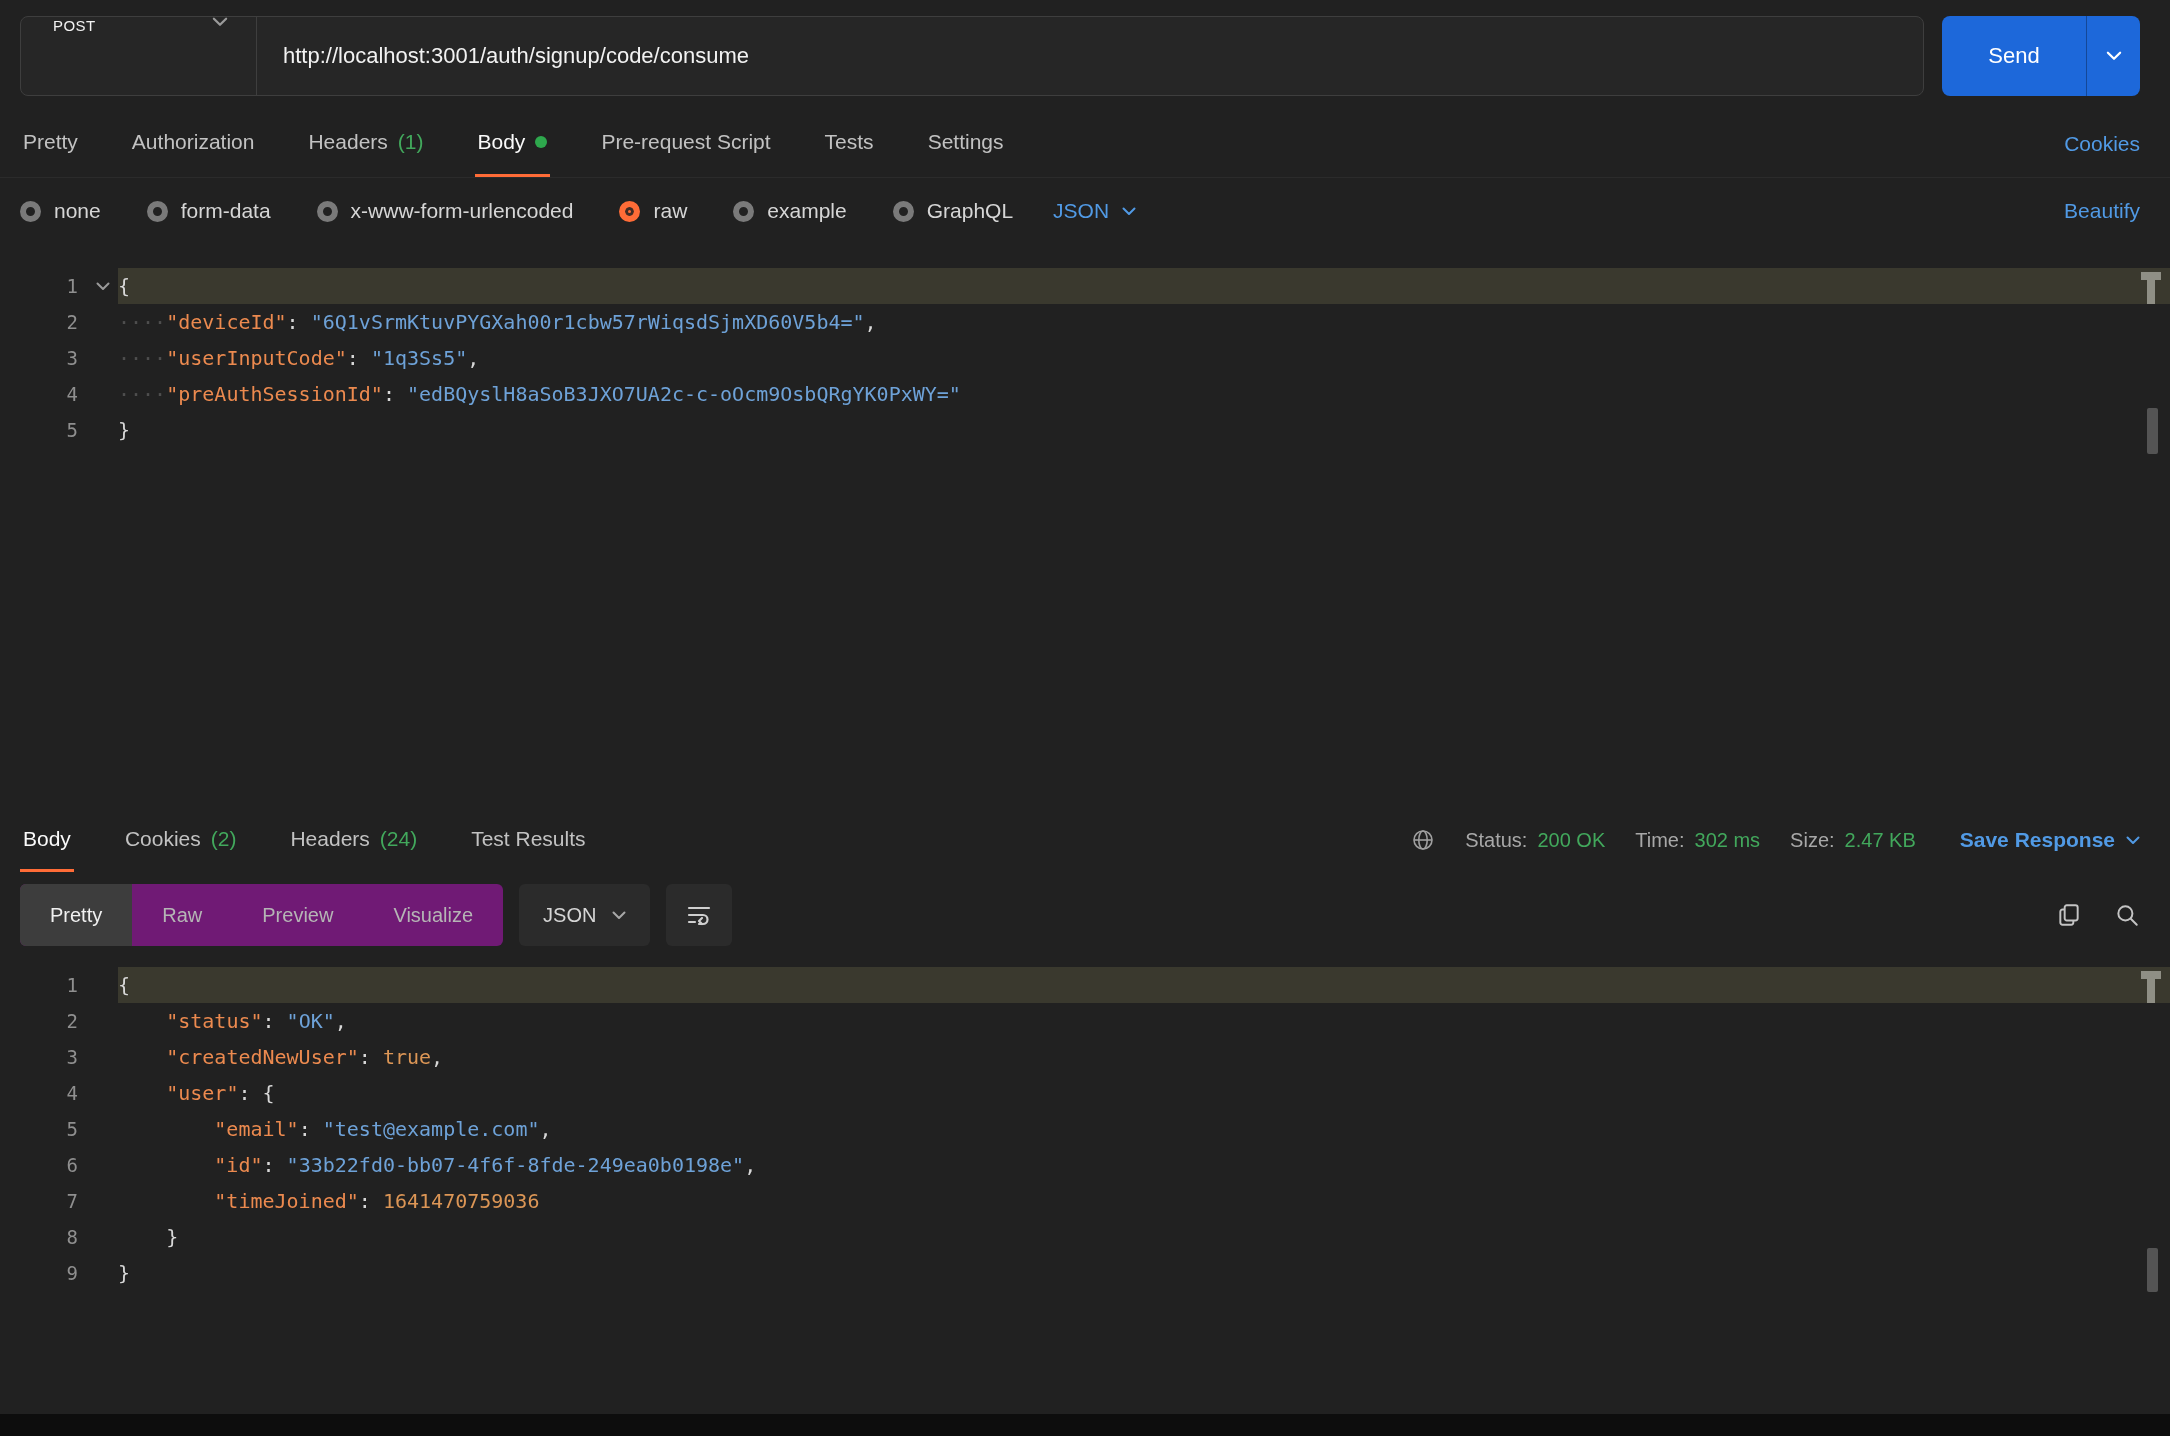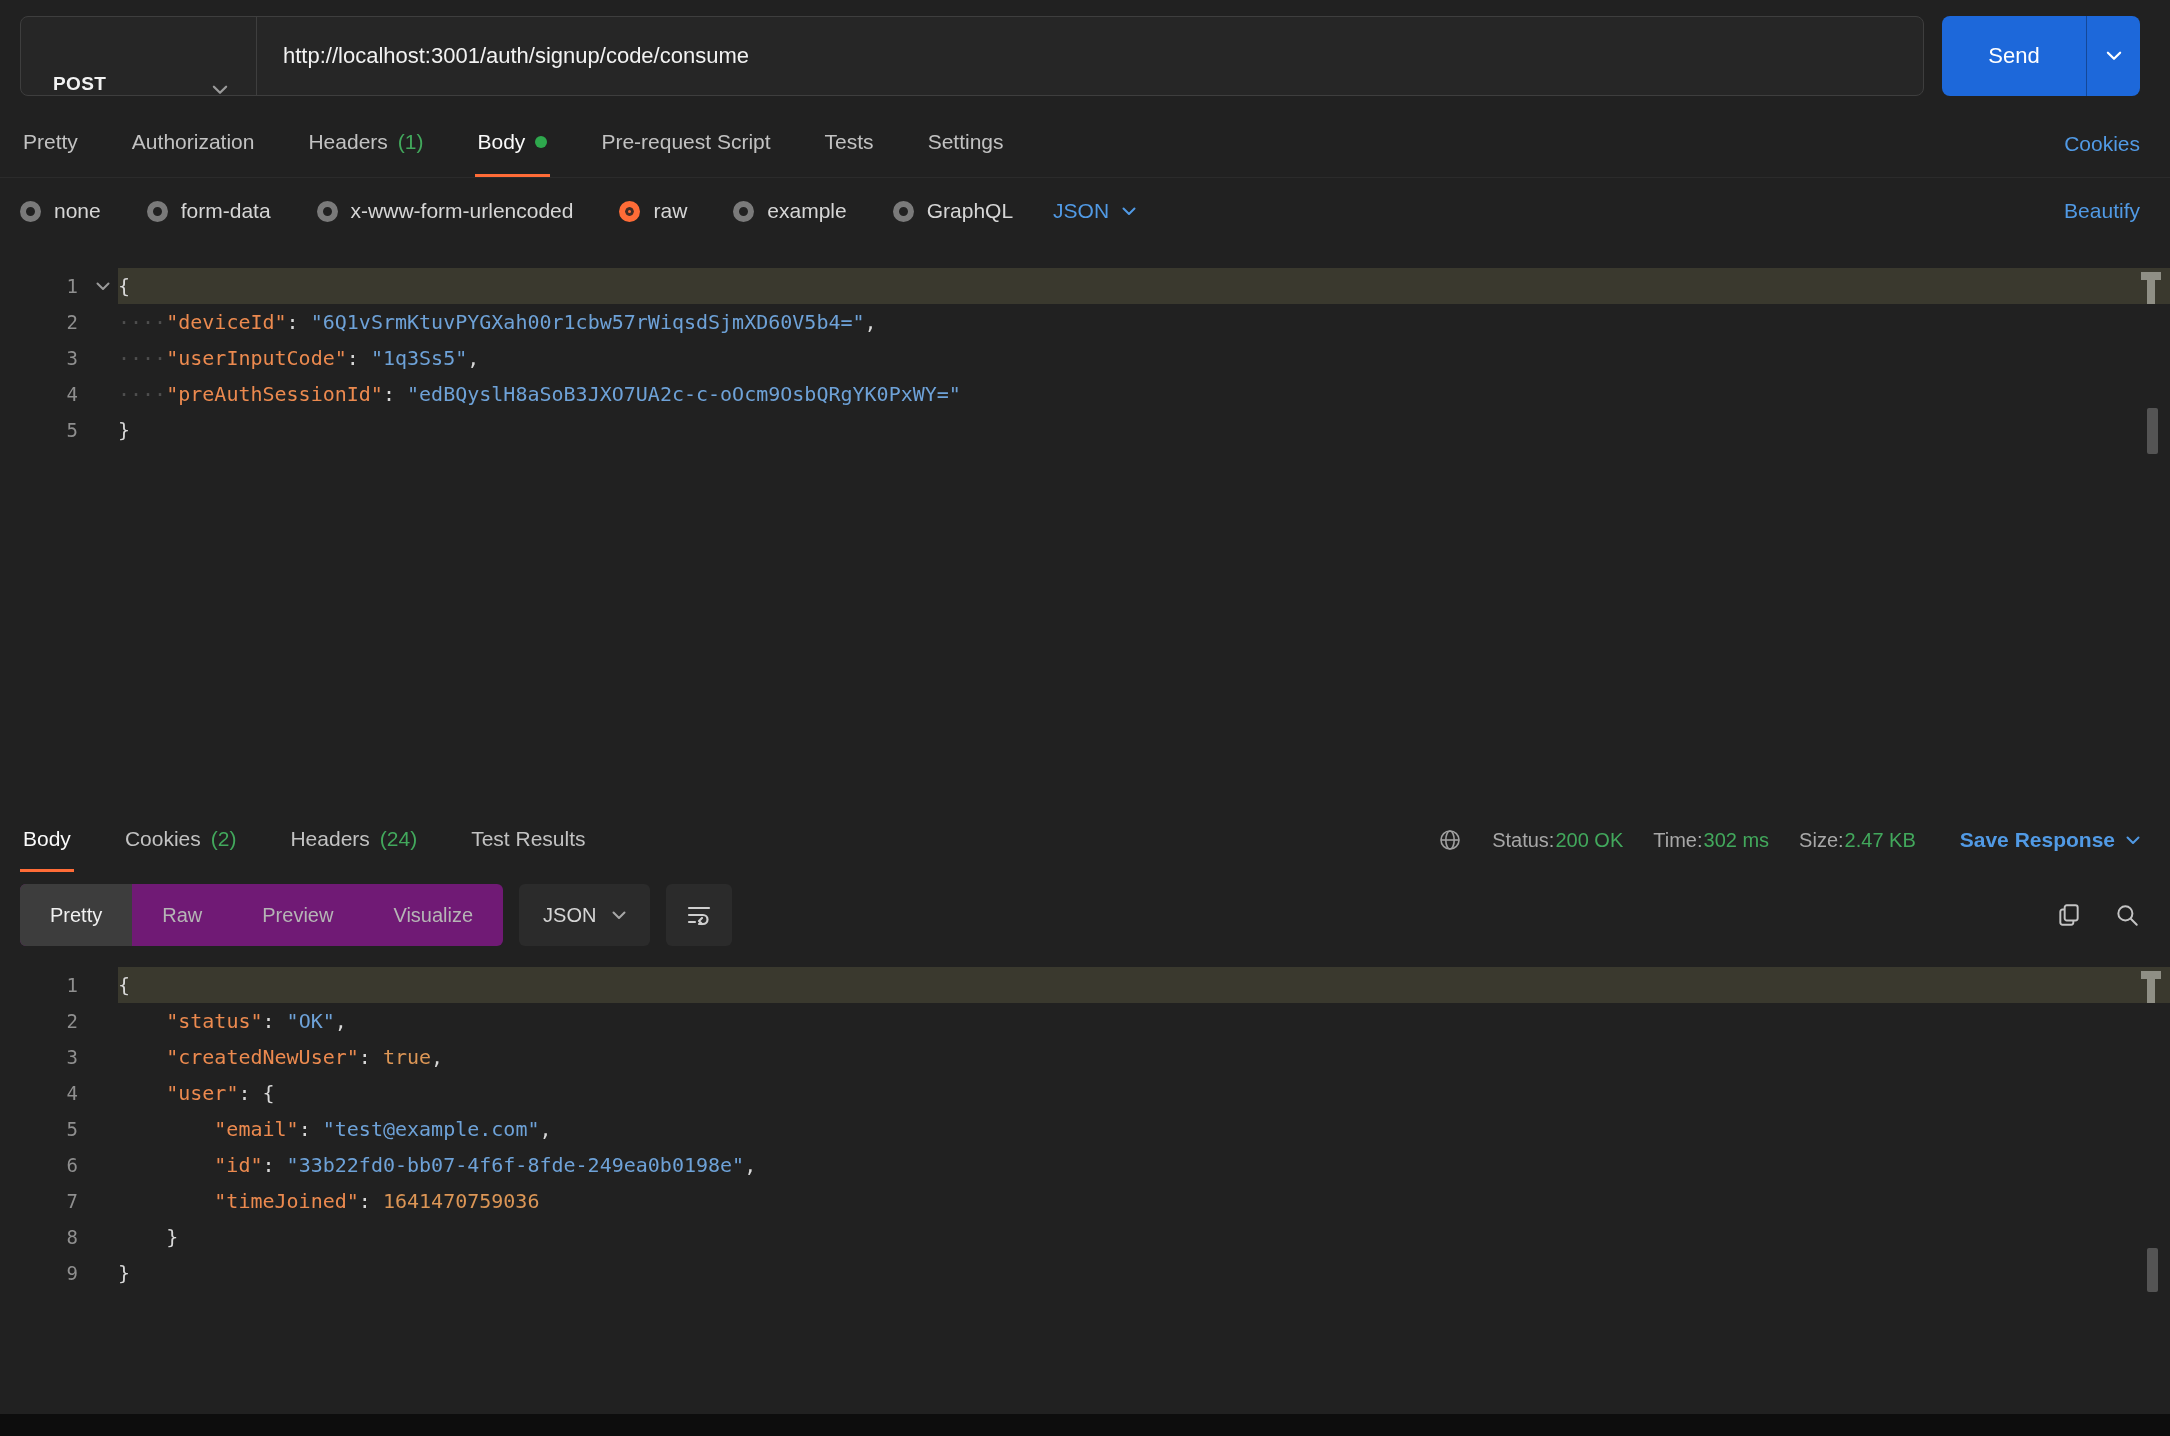--- a/index.html
+++ b/index.html
@@ -2,21 +2,21 @@
 <html style="--accent-orange: #ff6c37; --link-blue: #519ae5; --green: #42a85c; --send-blue: #1d68da; --code-key: #ec8a4f; --code-string: #6ea2d8; --code-number: #dc9656; --code-punctuation: #d8d8d8;"><head>
 <meta charset="utf-8">
 <style>
   *{box-sizing:border-box;margin:0;padding:0}
   html,body{background:#212121}
   .app{width:2170px;height:1436px;background:#212121;font-family:"Liberation Sans",sans-serif;position:relative;overflow:hidden;color:#cfcfcf}
 
   
   .topbar{display:flex;align-items:stretch;gap:18px;padding:16px 30px 14px 20px}
   .urlbar{flex:1;display:flex;align-items:stretch;height:80px;background:#262626;border:1px solid #3e3e3e;border-radius:8px;overflow:hidden}
-  .method{width:235px;display:flex;align-items:flex-end;justify-content:space-between;padding:0 28px 0 32px;font-size:19px;font-weight:700;color:#f2f2f2;letter-spacing:.4px;cursor:pointer}
+  .method{width:235px;display:flex;align-items:flex-start;justify-content:space-between;padding:0 28px 0 32px;font-size:15px;font-weight:400;color:#f2f2f2;letter-spacing:.4px;cursor:pointer}
   .vdiv{width:1px;background:#3e3e3e}
   .url-input{flex:1;background:transparent;border:0;outline:0;color:#f2f2f2;font-size:22px;padding:0 26px;font-family:"Liberation Sans",sans-serif}
   .send{width:198px;height:80px;background:var(--send-blue);border-radius:8px;display:flex;overflow:hidden;cursor:pointer}
   .send-main{flex:1;display:flex;align-items:center;justify-content:center;font-size:22px;font-weight:400;color:#fff}
   .send-caret{width:54px;display:flex;align-items:center;justify-content:center;border-left:1px solid rgba(0,0,0,.3);color:#fff}
 
   
   .req-tabs{display:flex;align-items:stretch;height:68px;padding:0 30px 0 20px;border-bottom:1px solid #2b2b2b}
   .tab{display:flex;align-items:center;gap:10px;margin-right:48px;font-size:21px;color:#c2c2c2;border-bottom:3px solid transparent;cursor:pointer;padding:0 3px}
   .tab.active{color:#fafafa;border-bottom-color:var(--accent-orange)}
@@ -50,21 +50,21 @@
   .tk-ind{color:#4e4e4e}
   .sb-marker{position:absolute;right:8px;top:4px;width:22px;display:flex;flex-direction:column;align-items:center}
   .sb-marker .bar{width:20px;height:8px;background:#8f8f85}
   .sb-marker .stem{width:8px;height:24px;background:#8f8f85}
   .sb-thumb{position:absolute;right:12px;width:11px;border-radius:2px;background:#545454}
 
   
   .resp-header{display:flex;align-items:stretch;height:64px;padding:0 30px 0 20px}
   .resp-meta{margin-left:auto;display:flex;align-items:center;gap:30px}
   .globe{display:flex;color:#9f9f9f}
-  .meta-item{display:flex;gap:1px;font-size:20px;white-space:nowrap}
+  .meta-item{display:flex;gap:10px;font-size:20px;white-space:nowrap}
   .meta-label{color:#a8a8a8}
   .meta-value{color:var(--green)}
   .save-resp{display:flex;align-items:center;gap:11px;color:var(--link-blue);font-size:21px;font-weight:700;margin-left:14px;cursor:pointer}
 
   
   .resp-toolbar{display:flex;align-items:center;height:62px;margin:12px 30px 0 20px}
   .view-group{display:flex;height:62px;background:#701a75;border-radius:6px;overflow:hidden}
   .view-tab{display:flex;align-items:center;padding:0 30px;font-size:20px;color:#b5b5b5;cursor:pointer}
   .view-tab.active{background:#3d3d3d;color:#f0f0f0}
   .tool-select{display:flex;align-items:center;gap:16px;height:62px;background:#2b2b2b;border-radius:6px;padding:0 24px;margin-left:16px;font-size:20px;color:#d6d6d6;cursor:pointer}

